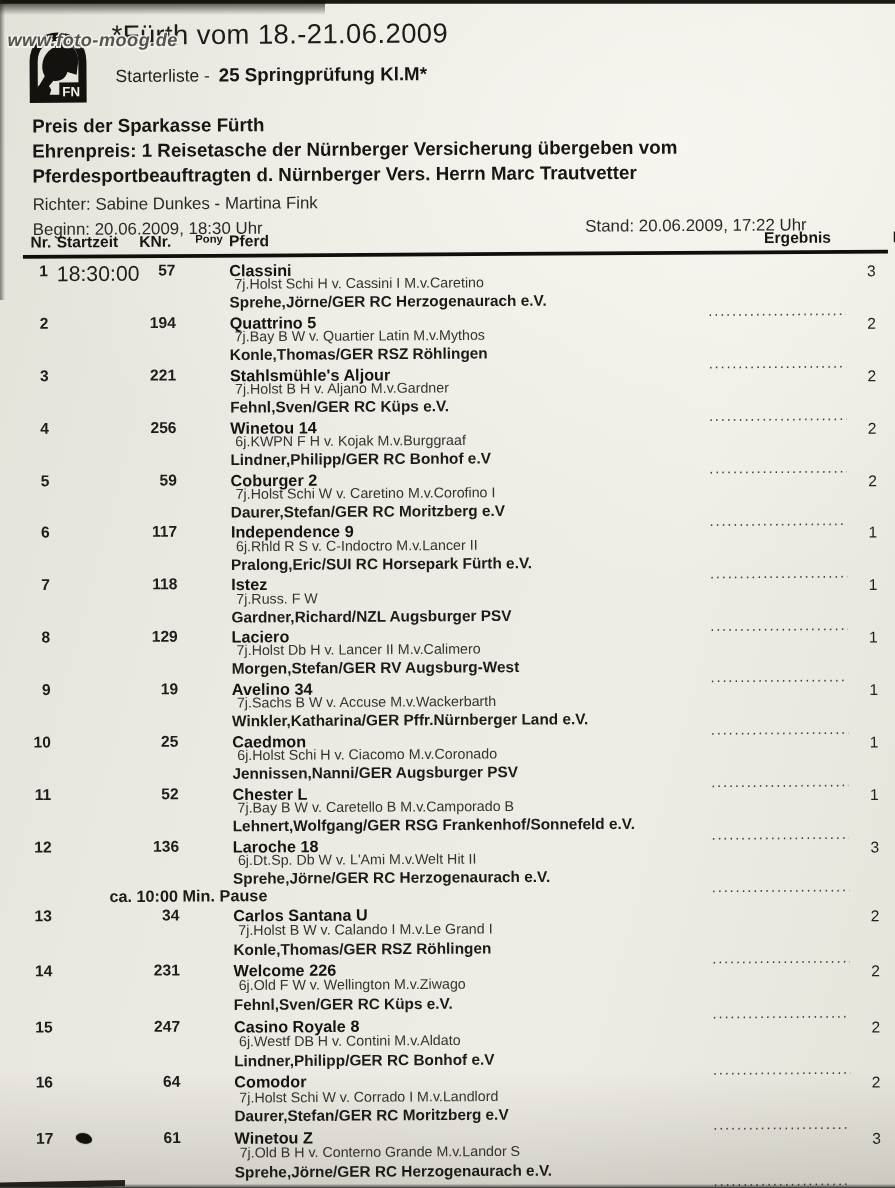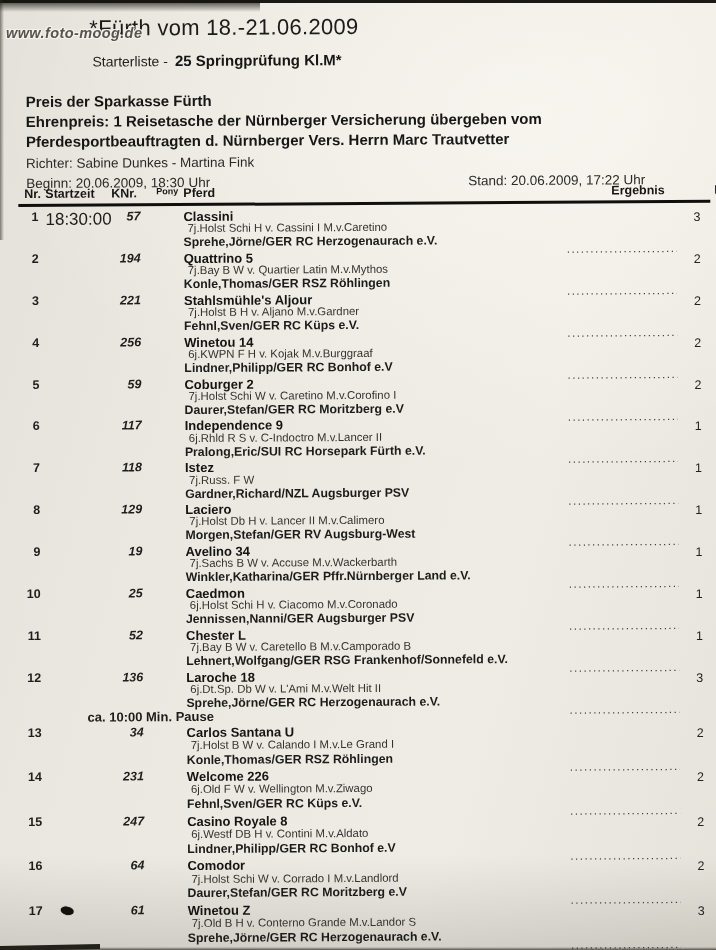--- a/index.html
+++ b/index.html
@@ -42,39 +42,48 @@
   .h-pferd{left:185px;} .h-erg{left:613px;} .h-nz{left:684px;margin-left:32px;}
   .rule{position:absolute;top:202px;left:20px;right:4px;height:2.5px;background:#0f0f0d;}
   
   .entries{position:absolute;top:207px;left:0;right:0;}
   .entry{position:relative;height:41.9px;}
   .entries .entry:nth-child(n+14){height:44.6px;}
   .entry .ln{position:absolute;left:0;right:0;height:14px;}
   .l1{top:1px;} .l2{top:34%;} .l3{top:65%;}
   .nr{position:absolute;left:14px;width:26px;text-align:right;font-weight:700;font-size:12.5px;color:#1d1d1b;}
   .st{position:absolute;left:47px;font-weight:400;font-size:17px;color:#1d1d1b;}
-  .knr{position:absolute;left:98px;width:44px;text-align:right;font-weight:700;font-size:12.5px;color:#1d1d1b;font-style:italic;}
+  .knr{position:absolute;left:98px;width:44px;text-align:right;font-weight:700;font-size:12.5px;color:#1d1d1b;}
   .horse{position:absolute;left:185px;font-weight:700;font-size:13px;color:#141412;}
   .nz{position:absolute;left:676px;width:26px;text-align:right;font-size:12.5px;padding-top:4px;color:#222220;}
   .breed{position:absolute;left:189px;font-size:11.4px;color:#333330;white-space:nowrap;}
   .rider{position:absolute;left:185px;font-weight:700;font-size:12.3px;color:#1b1b19;white-space:nowrap;}
   .dots{position:absolute;left:568px;width:110px;overflow:hidden;top:9px;
     font-size:12px;letter-spacing:1.4px;color:#3a3a36;white-space:nowrap;}
   .pause{position:relative;height:13px;}
   .pause span{position:absolute;left:86px;top:-2px;font-weight:700;font-size:13px;color:#1b1b19;}
   .speck{position:absolute;left:58px;top:905px;width:13px;height:8px;background:#13110c;border-radius:50%;
     transform:rotate(14deg);box-shadow:0 0 1px #13110c;}
 </style>
 </head>
 <body>
 
 <div class="page">
 
   <div class="sheet">
 
+    <span class="logo">
+      <svg width="52" height="58" viewBox="0 0 56 62">
+        <path d="M7 58 V26 C7 13 16 4.5 28 4.5 C40 4.5 49 13 49 26 V58 Z" fill="none" stroke="#13120f" stroke-width="7"></path>
+        <path d="M30 10 l5.5 -5.5 2 7 c5.5 3 8 8 8 14 l-1.5 12 -8 -2.5 c-1 5 -6 8.5 -12 7.5 l-8.5 10 -5 -4 6 -10 c-4.5 -8 -1.5 -18.5 6 -23.5 z" fill="#13120f"></path>
+        <path d="M11 47 c4.5 -3 9.5 -1 11 3.5 l-2.5 7.5 H10.5 L8 52 Z" fill="#13120f"></path>
+        <rect x="29" y="44" width="20" height="15" fill="#13120f"></rect>
+        <text x="31.5" y="56" font-family="Liberation Sans, sans-serif" font-size="11.5" font-weight="bold" fill="#f2efe8">FN</text>
+      </svg>
+    </span>
 
     <div class="title">*Fürth vom 18.-21.06.2009</div>
 
     <div class="subtitle">
       <span>Starterliste -</span><b>25 Springprüfung Kl.M*</b>
     </div>
 
     <div class="infoblock">
       <div class="pl">Preis der Sparkasse Fürth</div>
       <div class="pl">Ehrenpreis: 1 Reisetasche der Nürnberger Versicherung übergeben vom</div>

